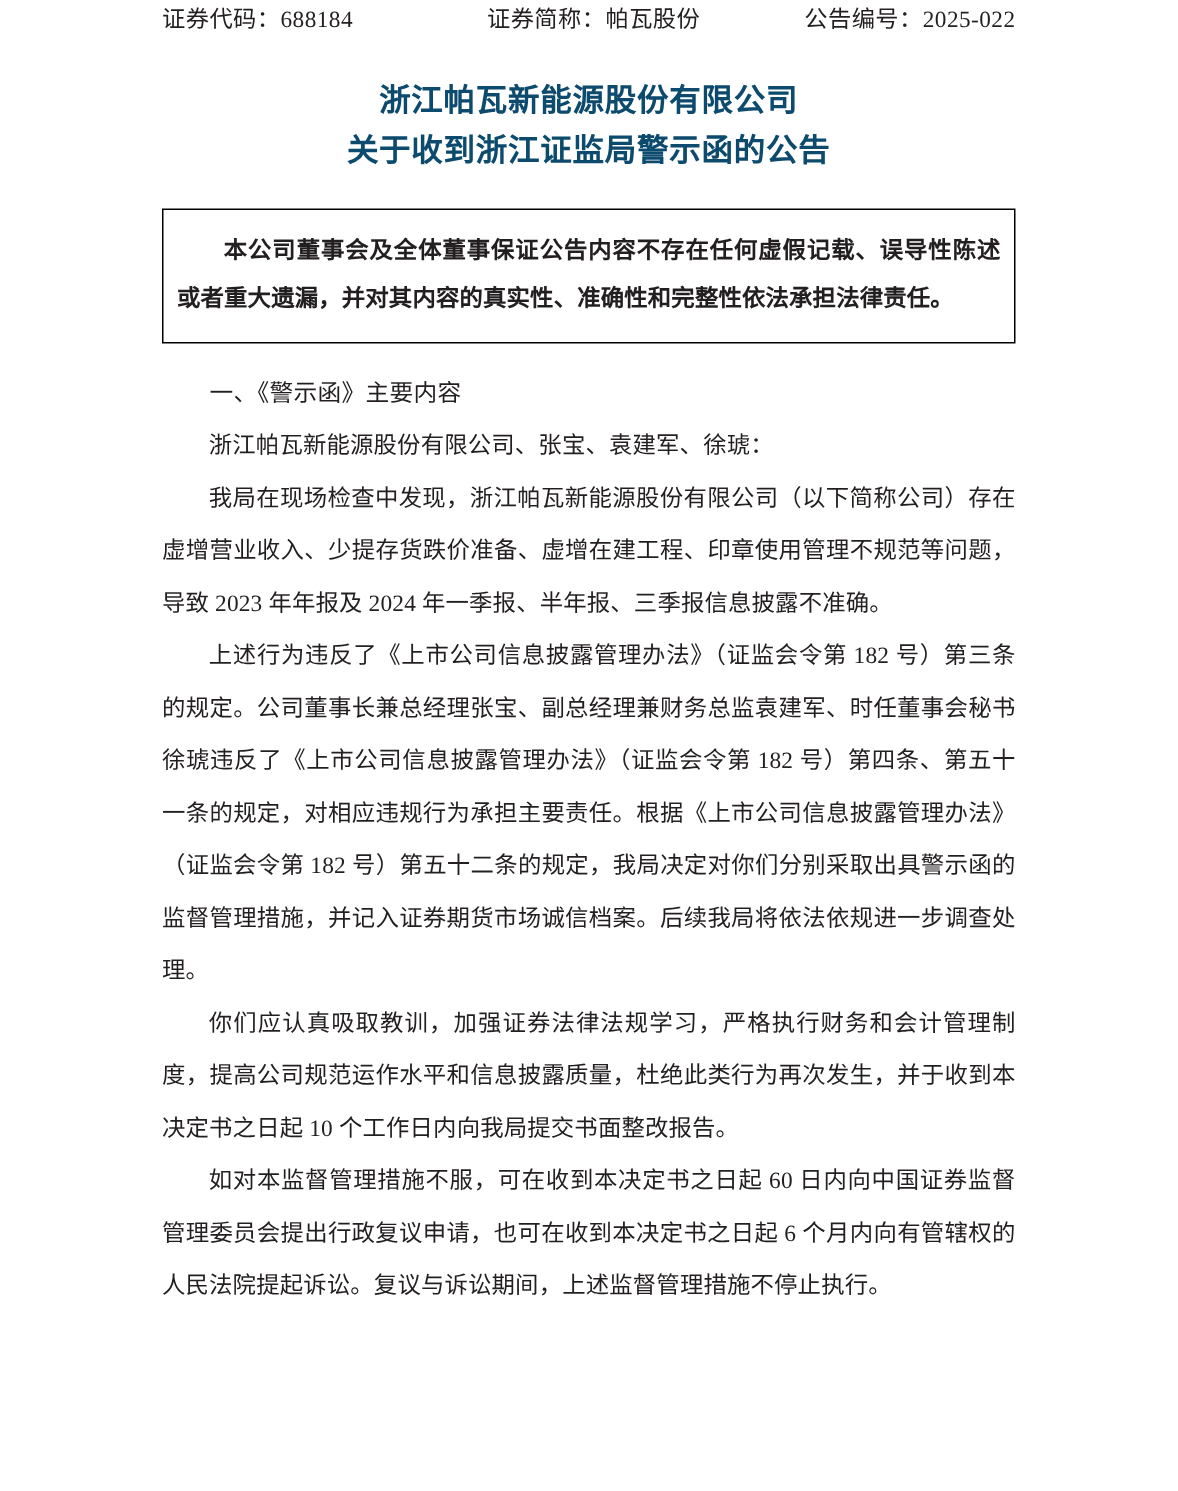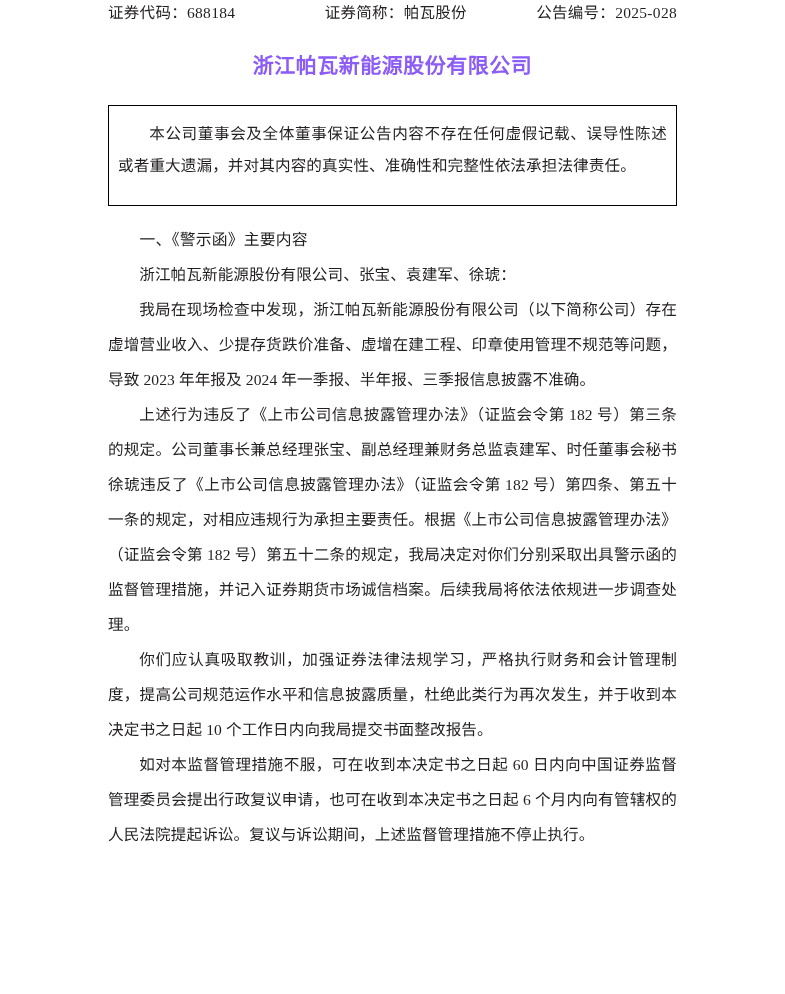--- a/index.html
+++ b/index.html
@@ -39,40 +39,41 @@
     display: inline-block;
   }
   .doc-header .hdr-cell.mid {
     margin-left: 20px;
   }
 
   
   .title-block {
     margin-top: 28px;
     text-align: center;
-    color: #8b5cf6;
+    color: #0c4a6e;
     font-weight: bold;
     font-size: 21px;
     line-height: 33px;
     letter-spacing: 0.5px;
     font-family: "Liberation Serif", "DejaVu Serif", serif;
   }
   .title-line {
     display: block;
     white-space: nowrap;
   }
 
   
   .notice-box {
     margin-top: 22px;
     margin-left: 3px;
     margin-right: 3px;
     border: 1.2px solid #000000;
     box-sizing: border-box;
-    padding: 12px 9px 23px 9px;
+    padding: 12px 9px 12px 9px;
+    font-weight: bold;
   }
   .notice-box p {
     margin: 0;
     font-size: 15.6px;
     line-height: 32px;
     text-align: justify;
     text-justify: inter-ideograph;
     text-indent: 2em;
     letter-spacing: 0.1px;
   }
@@ -102,25 +103,26 @@
   }
 </style>
 </head>
 <body>
 
 <div class="page">
 
   <div class="doc-header">
     <span class="hdr-cell">证券代码：688184</span>
     <span class="hdr-cell mid">证券简称：帕瓦股份</span>
-    <span class="hdr-cell">公告编号：2025-028</span>
+    <span class="hdr-cell">公告编号：2025-022</span>
   </div>
 
   <div class="title-block">
     <span class="title-line">浙江帕瓦新能源股份有限公司</span>
+    <span class="title-line">关于收到浙江证监局警示函的公告</span>
   </div>
 
   <div class="notice-box">
     <p>本公司董事会及全体董事保证公告内容不存在任何虚假记载、误导性陈述或者重大遗漏，并对其内容的真实性、准确性和完整性依法承担法律责任。</p>
   </div>
 
   <div class="body-content">
 
 
     <h2 class="section-heading">一、《警示函》主要内容</h2>

